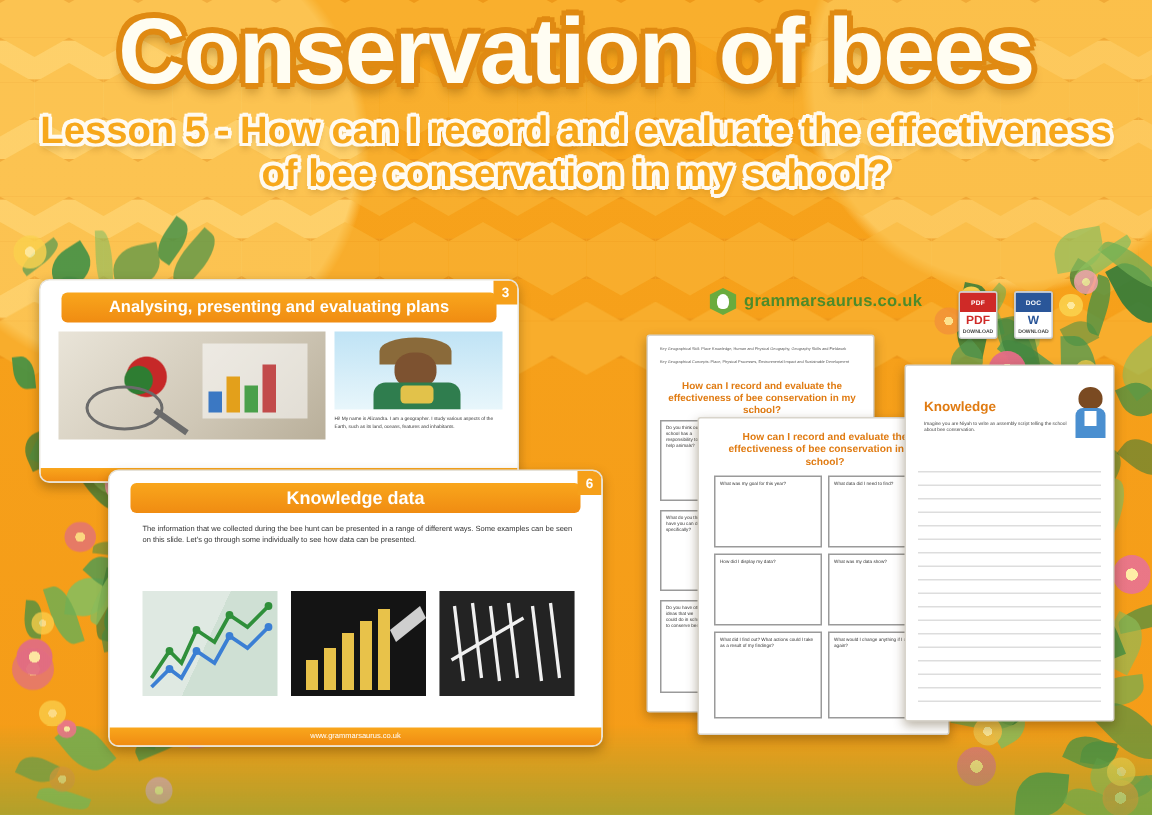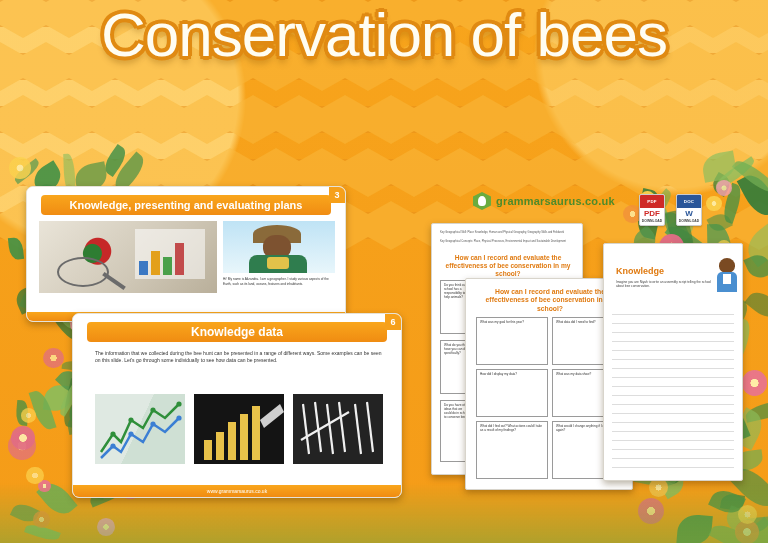--- a/index.html
+++ b/index.html
@@ -52,21 +52,21 @@
   .bottom-band {
     position:absolute; left:0; right:0; bottom:0; height:60px;
     background:linear-gradient(to top, rgba(120,165,60,.55), rgba(120,165,60,0));
   }
 
   
   .title-wrap { position:absolute; left:0; right:0; top:4px; text-align:center; }
   h1.main-title {
     margin:0;
     font-size:62px; line-height:1.0;
-    font-weight:normal;
+    font-weight:bold;
     color:#fffdf2;
     letter-spacing:-1px;
     text-shadow:
       -3px -3px 0 #e08a12, 3px -3px 0 #e08a12, -3px 3px 0 #e08a12, 3px 3px 0 #e08a12,
       0 -4px 0 #e08a12, 0 4px 0 #e08a12, -4px 0 0 #e08a12, 4px 0 0 #e08a12,
       0 6px 7px rgba(120,70,0,.45);
   }
   .subtitle {
     margin:7px auto 0;
     width:742px;
@@ -405,25 +405,26 @@
       <div class="flower" style="width: 27.119px; height: 27.119px; left: 83.9447px; top: 138.854px; background: radial-gradient(circle, rgb(255, 243, 176) 0px, rgb(255, 243, 176) 22%, rgb(242, 160, 180) 23%, rgb(242, 160, 180) 100%); opacity: 0.97;"></div>
       <div class="flower" style="width: 26.4744px; height: 26.4744px; left: 19.5505px; top: 347.966px; background: radial-gradient(circle, rgb(255, 243, 176) 0px, rgb(255, 243, 176) 22%, rgb(224, 106, 138) 23%, rgb(224, 106, 138) 100%); opacity: 0.77;"></div>
       <div class="flower" style="width: 12.9909px; height: 12.9909px; left: 83.2106px; top: 280.363px; background: radial-gradient(circle, rgb(255, 243, 176) 0px, rgb(255, 243, 176) 22%, rgb(251, 210, 78) 23%, rgb(251, 210, 78) 100%); opacity: 0.71;"></div>
       <div class="flower" style="width: 13.6251px; height: 13.6251px; left: 99.3849px; top: 89.9772px; background: radial-gradient(circle, rgb(255, 243, 176) 0px, rgb(255, 243, 176) 22%, rgb(251, 210, 78) 23%, rgb(251, 210, 78) 100%); opacity: 0.72;"></div>
       <div class="flower" style="width: 25.1857px; height: 25.1857px; left: 40.6813px; top: 83.523px; background: radial-gradient(circle, rgb(255, 243, 176) 0px, rgb(255, 243, 176) 22%, rgb(224, 106, 138) 23%, rgb(224, 106, 138) 100%); opacity: 0.97;"></div>
     </div>
   <div class="bottom-band"></div>
 
   <div class="title-wrap">
     <h1 class="main-title">Conservation of bees</h1>
+    <div class="subtitle">Lesson 5 - How can I record and evaluate the effectiveness of bee conservation in my school?</div>
   </div>
 
   <div class="card slide" style="left:26px; top:186px; width:320px; height:136px;">
     <div style="position:absolute;inset:0;background:#ffffff;"></div>
-    <div class="slide-head" style="width:290px;height:20px;line-height:20px;font-size:11px;">Knowledge, presenting and evaluating plans</div>
+    <div class="slide-head" style="width:290px;height:20px;line-height:20px;font-size:11px;">Analysing, presenting and evaluating plans</div>
     <div class="slide-num" style="width:16px;height:16px;line-height:16px;font-size:9px;">3</div>
 
     <div class="photo ph-charts" style="left:12px; top:34px; width:178px; height:72px;">
       <div style="position:absolute;left:18px;top:36px;width:52px;height:30px;border:2px solid #6b6b6b;border-radius:50%;"></div>
       <div style="position:absolute;left:62px;top:58px;width:26px;height:4px;background:#6b6b6b;transform:rotate(35deg);"></div>
       <div style="position:absolute;left:96px;top:8px;width:70px;height:50px;background:rgba(255,255,255,.55);"></div>
       <div style="position:absolute;left:100px;top:40px;width:9px;height:14px;background:#3b78c3;"></div>
       <div style="position:absolute;left:112px;top:30px;width:9px;height:24px;background:#e3a01b;"></div>
       <div style="position:absolute;left:124px;top:36px;width:9px;height:18px;background:#4aa04a;"></div>
       <div style="position:absolute;left:136px;top:22px;width:9px;height:32px;background:#c24b4b;"></div>

